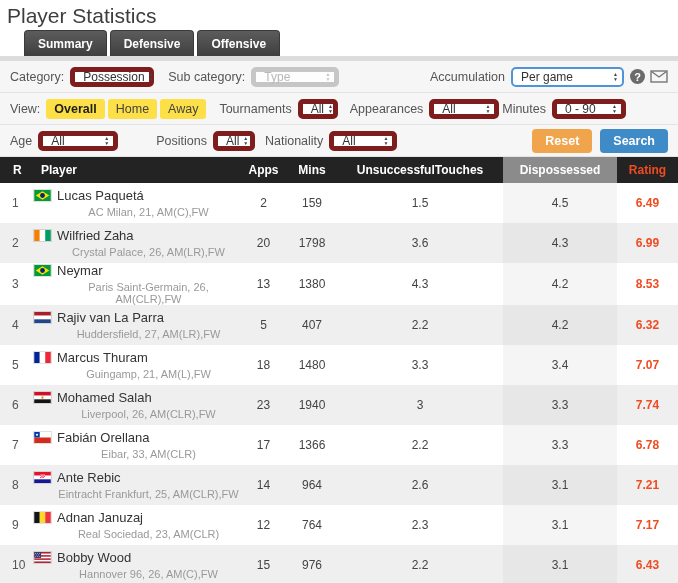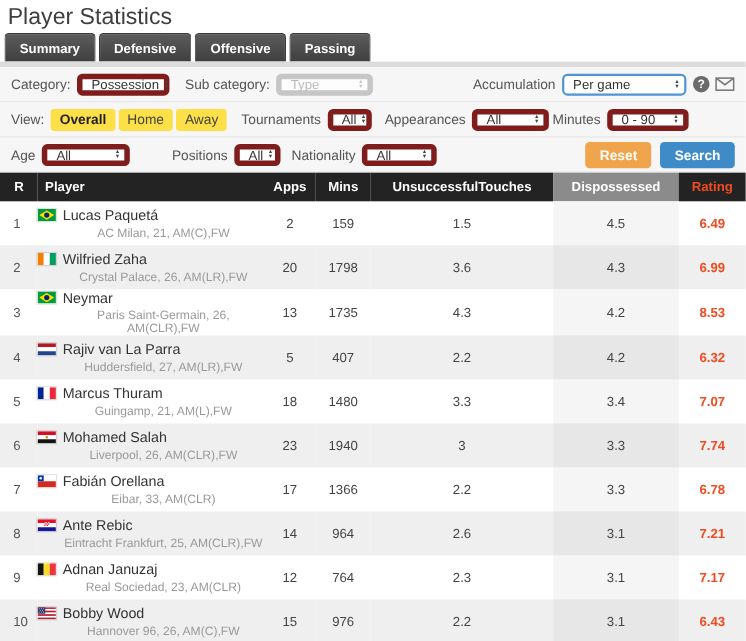--- a/index.html
+++ b/index.html
@@ -5,21 +5,21 @@
   * { box-sizing: border-box; }
   html,body { margin:0; padding:0; }
   body {
     width:678px; height:583px; overflow:hidden; background:#fff;
     font-family:"Liberation Sans", sans-serif; position:relative;
   }
   
   .page-title { font-size:21px; color:#3e3e3e; padding:4px 0 0 7px; height:30px; }
 
   
-  .tabbar { display:flex; align-items:flex-end; height:26px; padding-left:4px; }
+  .tabbar { display:flex; align-items:flex-end; height:26px; padding-left:24px; }
   .tab {
     background:linear-gradient(#5c5c5c,#3f3f3f); color:#fff; font-weight:bold;
     font-size:12px; padding:6px 13px 5px; border-radius:4px 4px 0 0;
     margin-right:3px; border:1px solid #3a3a3a; border-bottom:none; cursor:pointer;
   }
   .tab.active {
     background:linear-gradient(#fdfdfd,#ececec); color:#333; border-color:#bdbdbd;
   }
   .tab-strip { height:5px; background:#dcdcdc; }
 
@@ -93,21 +93,20 @@
 </style>
 </head>
 <body>
 
 <div class="page-title">Player Statistics</div>
 
 <div class="tabbar">
     <div class="tab">Summary</div>
     <div class="tab">Defensive</div>
     <div class="tab">Offensive</div>
-    <div class="tab">Passing</div>
   </div>
 <div class="tab-strip"></div>
 
 <div class="filters">
   <div class="frow">
     <span class="flabel">Category:</span>
     <span class="select" style="width:84px">
       <span class="sp">Possession</span>
       <span class="arrows"></span>
     </span>
@@ -248,21 +247,21 @@
                 <rect width="18" height="12" fill="#009b3a"></rect>
                 <polygon points="9,1.4 16.4,6 9,10.6 1.6,6" fill="#fedf00"></polygon>
                 <circle cx="9" cy="6" r="2.6" fill="#002776"></circle>
               </svg>
             </span>
             <span class="nm">Neymar</span>
           </div>
           <div class="pmeta">Paris Saint-Germain, 26, AM(CLR),FW</div>
         </td>
         <td class="col-apps">13</td>
-        <td class="col-mins">1735</td>
+        <td class="col-mins">1380</td>
         <td class="col-ut">4.3</td>
         <td class="col-disp">4.2</td>
         <td class="col-rating">8.53</td>
       </tr>
       <tr class="even">
         <td class="col-r">4</td>
         <td class="col-player">
           <div class="pname">
             <span class="flag">
               <svg width="17" height="11" viewBox="0 0 18 12">

